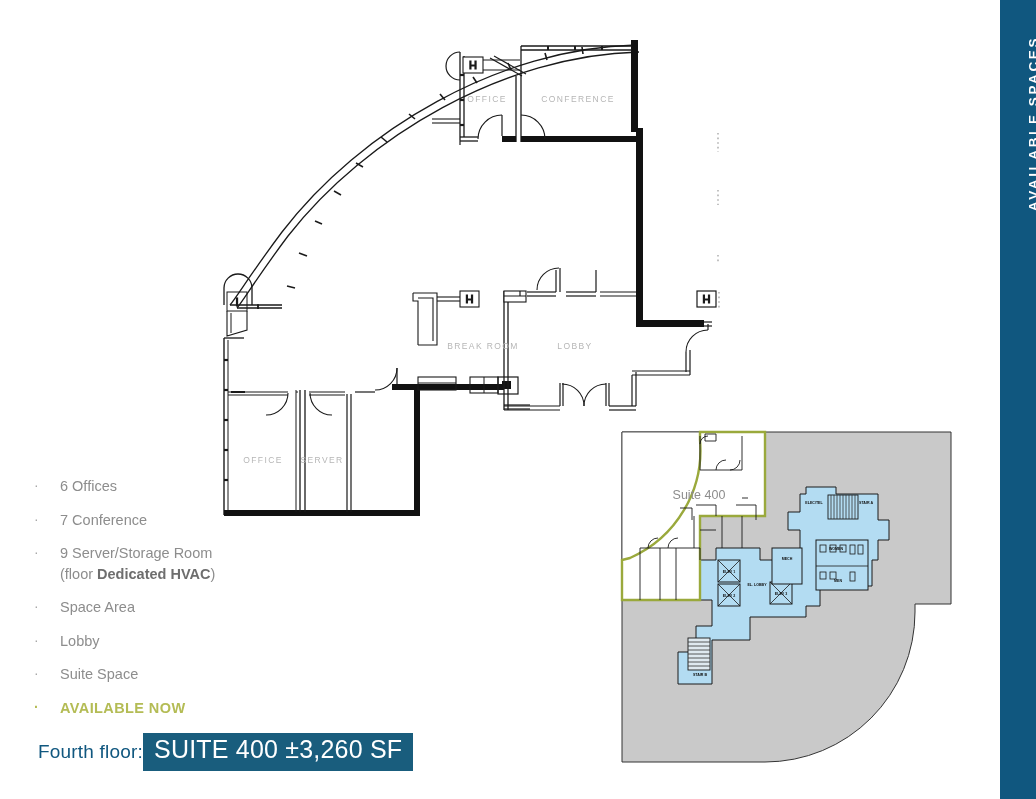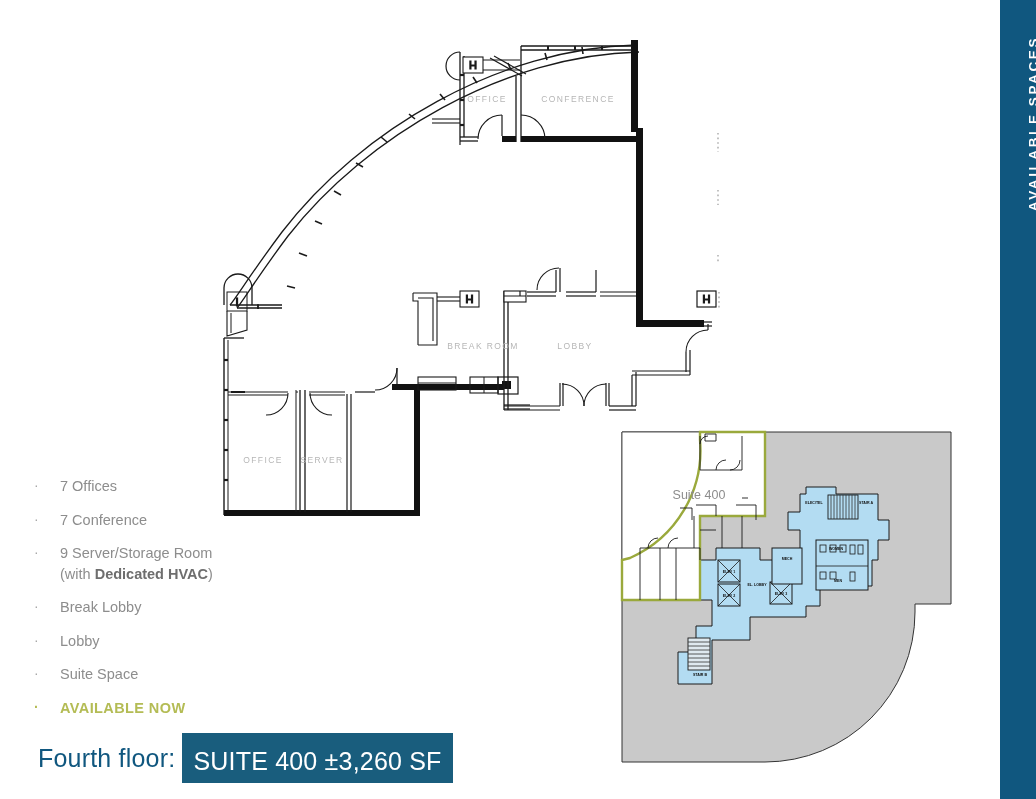--- a/index.html
+++ b/index.html
@@ -54,27 +54,26 @@
   .feat .ftext b{font-weight:bold;color:#6e6e6e;margin-top:21px;}
   .feat.avail{color:#b4bc55;font-weight:bold;letter-spacing:.4px;}
   .feat.avail .dot{color:#b4bc55;}
 
   
   .footer{
     position:absolute;left:38px;top:733px;
     display:flex;align-items:center;
   }
   .footer .fl{
-    font-size:25px;color:#10577f;letter-spacing:.2px;
-    padding-right:7px;
+    font-size:19px;color:#10577f;letter-spacing:.2px;
   }
   .footer .suite{
     background:#195d7d;color:#ffffff;
     font-size:25px;letter-spacing:.2px;
-    padding:14px 11px 7px 11px;
+    padding:2px 11px 7px 11px;
     white-space:nowrap;
   }
 </style>
 </head>
 <body>
 
 <div class="page">
 
   <svg class="plan" viewBox="0 0 1000 799">
     <g fill="none" stroke="#1a1a1a" stroke-width="1.2">
@@ -379,36 +378,36 @@
         <text x="700" y="676">STAIR B</text>
       </g>
 
       <text x="699" y="499" font-family="Liberation Sans, sans-serif" font-size="12.5" fill="#8d8d8d" text-anchor="middle">Suite 400</text>
     </g>
   </svg>
 
   <div class="features">
     <div class="feat">
       <span class="dot">·</span>
-      <span class="ftext">7 Offices</span>
+      <span class="ftext">6 Offices</span>
     </div>
     <div class="feat">
       <span class="dot">·</span>
       <span class="ftext">7 Conference</span>
     </div>
     <div class="feat">
       <span class="dot">·</span>
       <span class="ftext">
         <span>9 Server/Storage Room</span><br>
-        <span>(with </span><b>Dedicated HVAC</b><span>)</span>
+        <span>(floor </span><b>Dedicated HVAC</b><span>)</span>
       </span>
     </div>
     <div class="feat">
       <span class="dot">·</span>
-      <span class="ftext">Break Lobby</span>
+      <span class="ftext">Space Area</span>
     </div>
     <div class="feat">
       <span class="dot">·</span>
       <span class="ftext">Lobby</span>
     </div>
     <div class="feat">
       <span class="dot">·</span>
       <span class="ftext">Suite Space</span>
     </div>
     <div class="feat avail">

